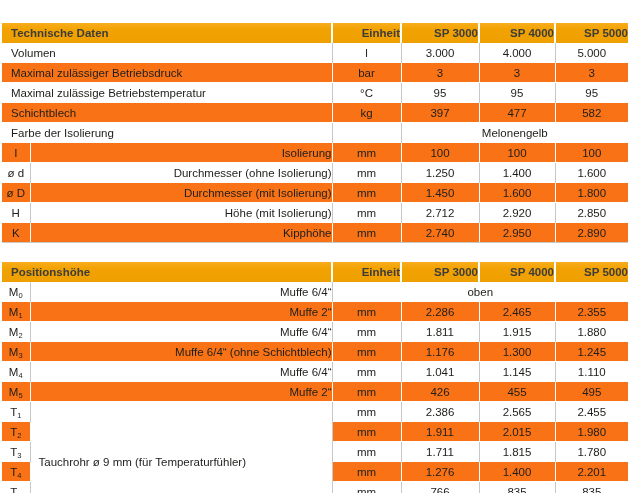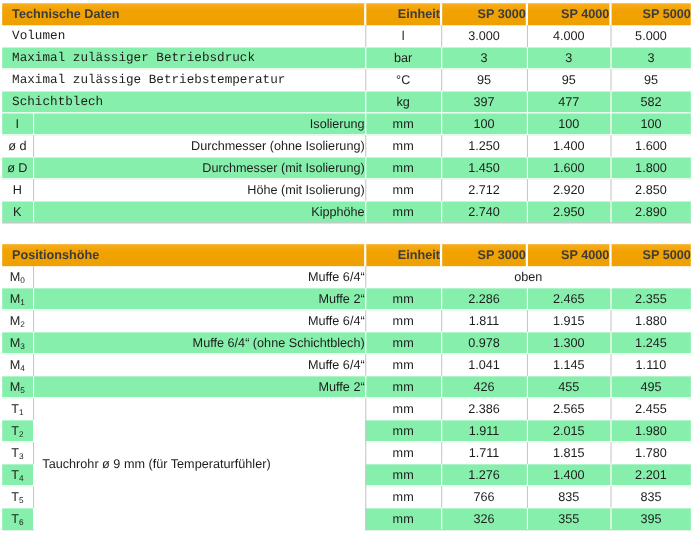--- a/index.html
+++ b/index.html
@@ -12,20 +12,21 @@
   }
   .sheet {
     padding: 3px 3px 0 2px;
   }
   table.datasheet {
     border-collapse: collapse;
     table-layout: fixed;
     width: 626px;
     font-size: 11.5px;
     color: #1d1d1b;
+    margin-top: 20px;
   }
   table.datasheet + table.datasheet {
     margin-top: 19px;
   }
   
   col.c-key  { width: 28px; }
   col.c-desc { width: 302px; }
   col.c-unit { width: 69px; }
   col.c-v1   { width: 78px; }
   col.c-v2   { width: 76px; }
@@ -51,36 +52,35 @@
     height: 19px;
     padding: 0;
     text-align: center;
     vertical-align: middle;
     font-size: 11.5px;
   }
   tbody td:not(:last-child) {
     border-right: 1px solid #c8c8c8;
   }
   tr.alt {
-    background: #86efac;
+    background: #f97316;
   }
   tr.alt td {
     border-top: 1px solid #ffffff;
     border-bottom: 1px solid #ffffff;
   }
   tr.alt td:not(:last-child) {
     border-right-color: #ffffff;
   }
   tbody tr:last-child td {
     border-bottom: 1px solid #c8c8c8;
   }
   td.left {
     text-align: left;
     padding-left: 9px;
-    font-family: Liberation Mono, monospace;
   }
   td.desc {
     text-align: right;
     padding-left: 8px;
   }
   td.groupcell {
     background: #ffffff;
     text-align: left;
     padding-left: 8px;
     border-right: 1px solid #c8c8c8 !important;
@@ -138,20 +138,25 @@
           <td>95</td>
           <td>95</td>
         </tr>
         <tr class="alt">
           <td class="left" colspan="2">Schichtblech</td>
           <td>kg</td>
           <td>397</td>
           <td>477</td>
           <td>582</td>
         </tr>
+        <tr>
+          <td class="left" colspan="2">Farbe der Isolierung</td>
+          <td></td>
+          <td colspan="3">Melonengelb</td>
+        </tr>
         <tr class="alt">
           <td><span>I</span></td>
           <td class="desc">Isolierung</td>
           <td>mm</td>
           <td>100</td>
           <td>100</td>
           <td>100</td>
         </tr>
         <tr>
           <td><span>ø d</span></td>
@@ -225,21 +230,21 @@
           <td class="desc">Muffe 6/4“</td>
           <td>mm</td>
           <td>1.811</td>
           <td>1.915</td>
           <td>1.880</td>
         </tr>
         <tr class="alt">
           <td><span>M</span><sub>3</sub></td>
           <td class="desc">Muffe 6/4“ (ohne Schichtblech)</td>
           <td>mm</td>
-          <td>0.978</td>
+          <td>1.176</td>
           <td>1.300</td>
           <td>1.245</td>
         </tr>
         <tr>
           <td><span>M</span><sub>4</sub></td>
           <td class="desc">Muffe 6/4“</td>
           <td>mm</td>
           <td>1.041</td>
           <td>1.145</td>
           <td>1.110</td>

